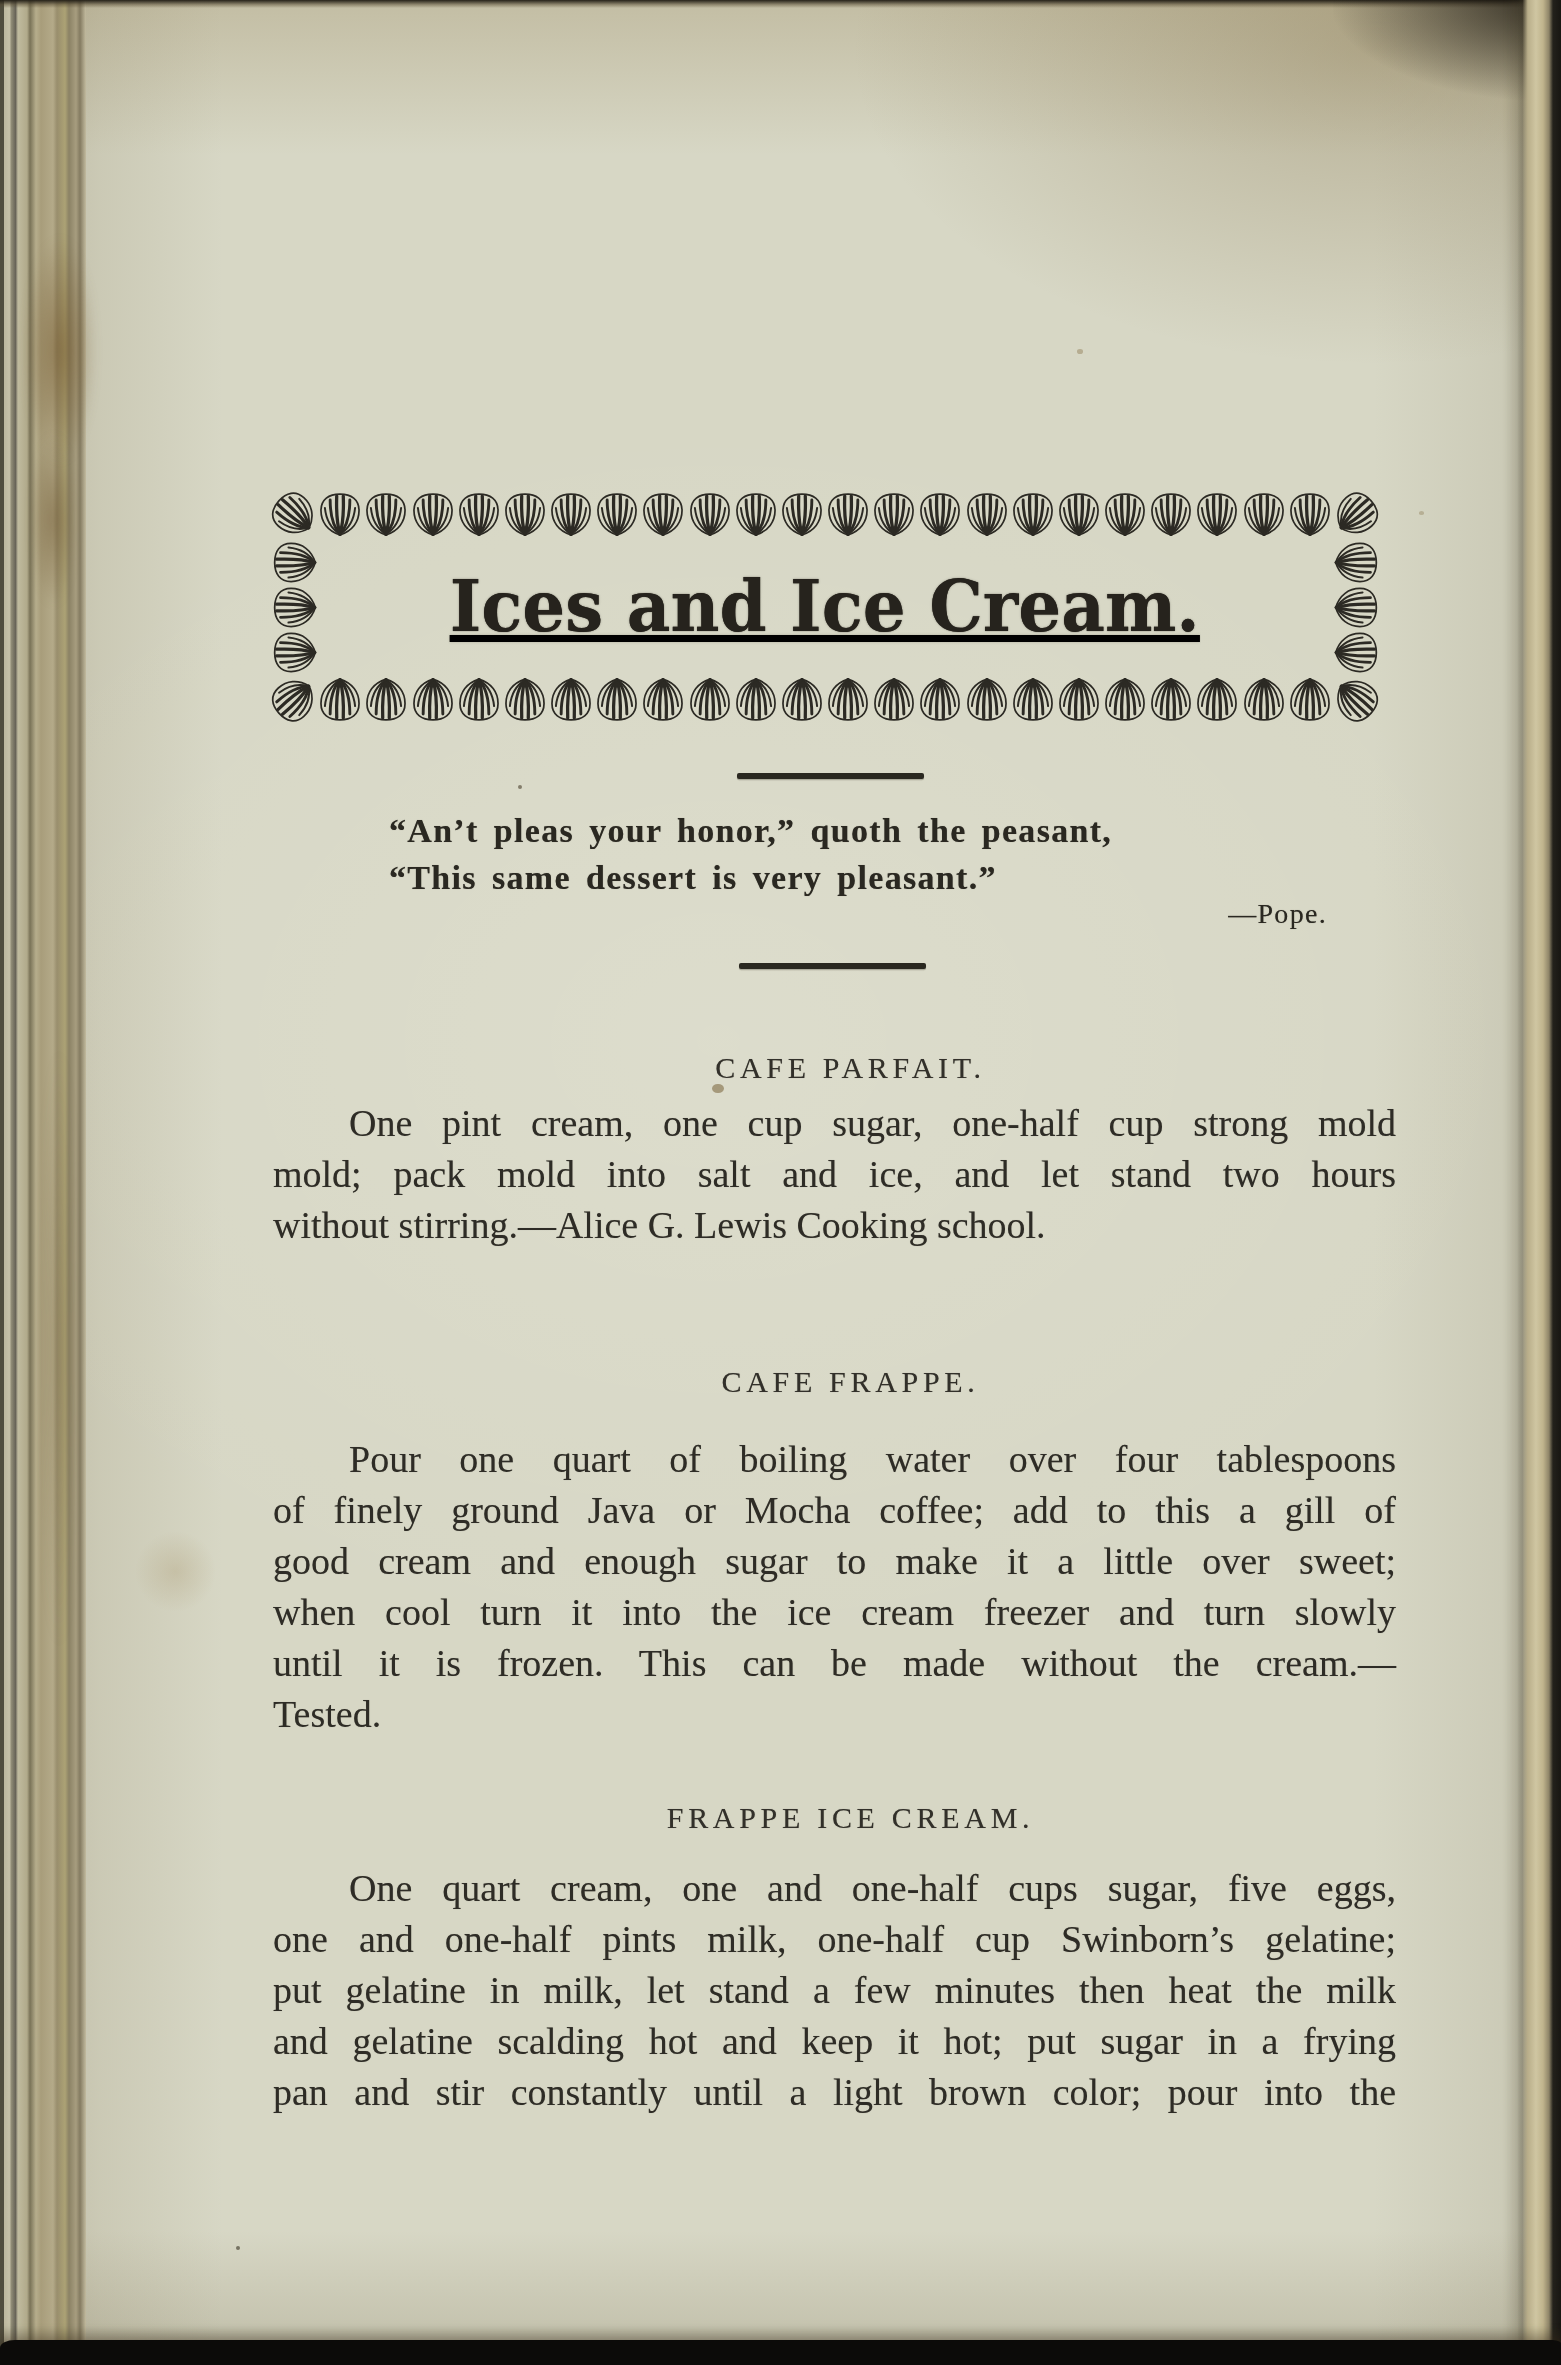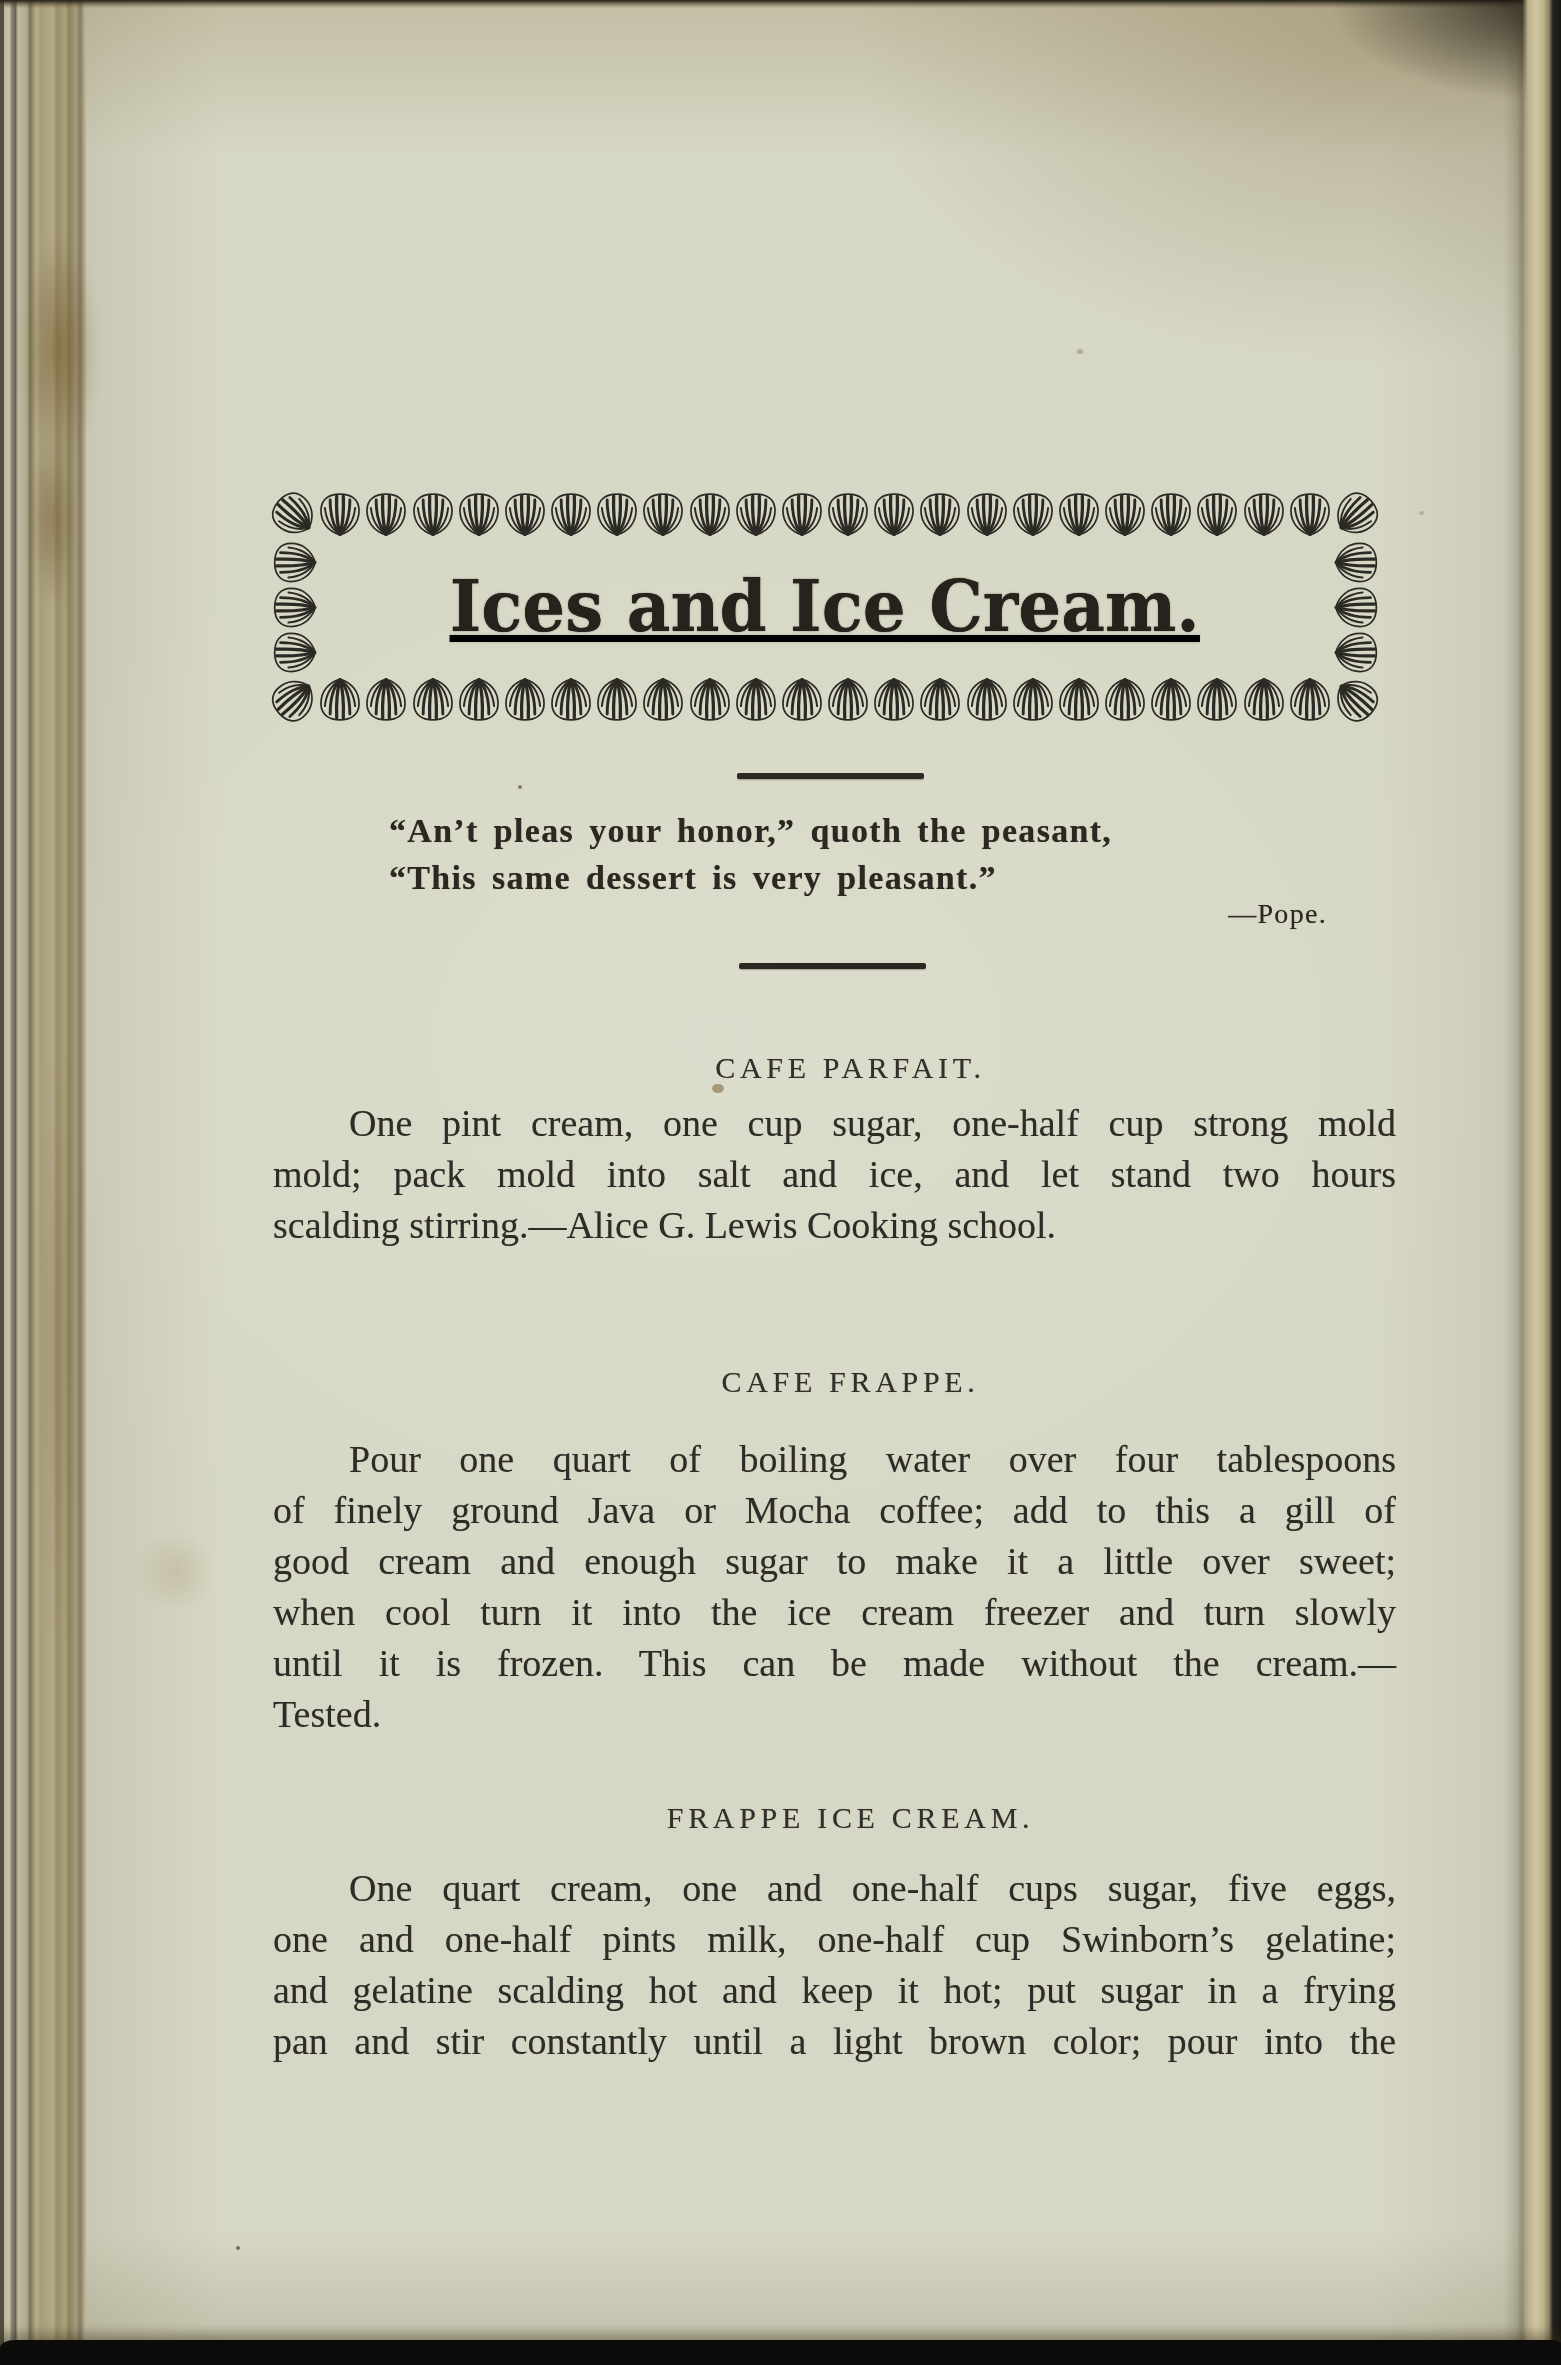--- a/index.html
+++ b/index.html
@@ -791,37 +791,38 @@
     <div>“This same dessert is very pleasant.”</div>
   </div>
   <div class="epigraph-attr">—Pope.</div>
 
   <div class="rule r2"></div>
 
   <h3 class="recipe-heading" style="top:1034px">CAFE PARFAIT.</h3>
   <div class="recipe-par" style="top:1098px">
     <div class="tline first">One pint cream, one cup sugar, one-half cup strong mold</div>
     <div class="tline">mold; pack mold into salt and ice, and let stand two hours</div>
-    <div class="tline last">scalding stirring.—Alice G. Lewis Cooking school.</div>
+    <div class="tline last">without stirring.—Alice G. Lewis Cooking school.</div>
   </div>
 
   <h3 class="recipe-heading" style="top:1348px">CAFE FRAPPE.</h3>
   <div class="recipe-par" style="top:1434px">
     <div class="tline first">Pour one quart of boiling water over four tablespoons</div>
     <div class="tline">of finely ground Java or Mocha coffee; add to this a gill of</div>
     <div class="tline">good cream and enough sugar to make it a little over sweet;</div>
     <div class="tline">when cool turn it into the ice cream freezer and turn slowly</div>
     <div class="tline">until it is frozen.  This can be made without the cream.—</div>
     <div class="tline last">Tested.</div>
   </div>
 
   <h3 class="recipe-heading" style="top:1784px">FRAPPE ICE CREAM.</h3>
   <div class="recipe-par" style="top:1863px">
     <div class="tline first">One quart cream, one and one-half cups sugar, five eggs,</div>
     <div class="tline">one and one-half pints milk, one-half cup Swinborn’s gelatine;</div>
+    <div class="tline">put gelatine in milk, let stand a few minutes then heat the milk</div>
     <div class="tline">and gelatine scalding hot and keep it hot; put sugar in a frying</div>
     <div class="tline">pan and stir constantly until a light brown color; pour into the</div>
   </div>
 
   <div class="bottom-shadow"></div>
   <div class="bottom-band"></div>
 </div>
 
 
 </body></html>

